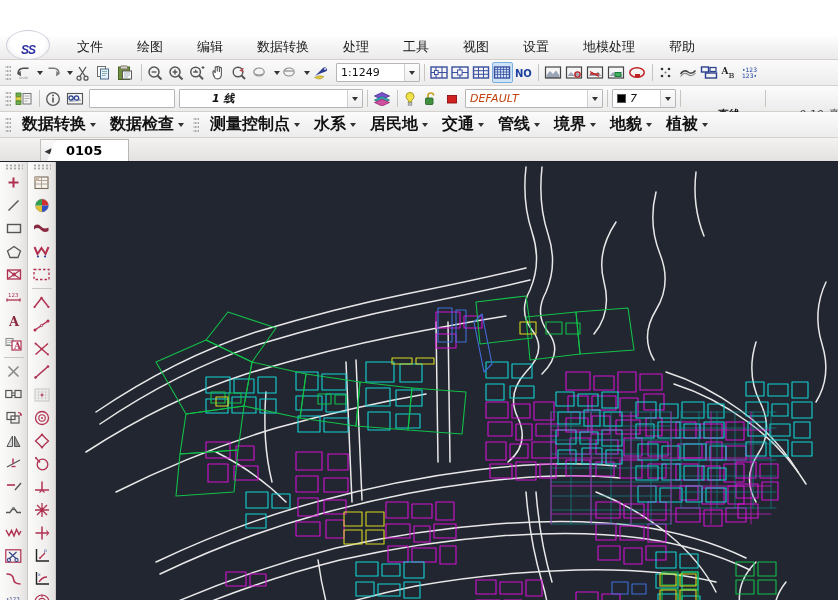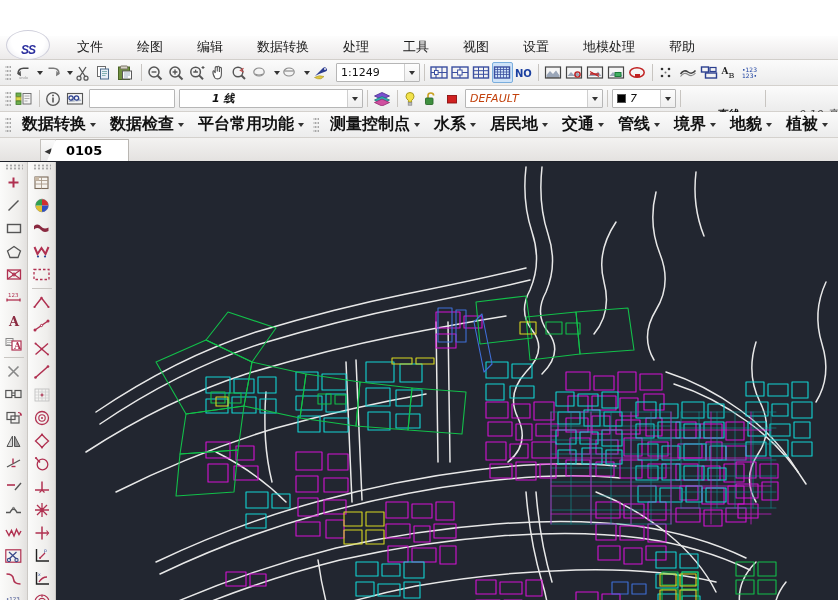--- a/index.html
+++ b/index.html
@@ -520,24 +520,20 @@
   </div>
 
   <div class="toolbar tb3">
     <div class="grip"></div>
     <div class="dbtn">
       <span>数据转换</span>
         <i></i>
     </div>
     <div class="dbtn">
       <span>数据检查</span>
-        <i></i>
-    </div>
-    <div class="dbtn">
-      <span>平台常用功能</span>
         <i></i>
     </div>
 
     <div class="grip"></div>
 
     <div class="dbtn">
       <span>测量控制点</span>
         <i></i>
     </div>
     <div class="dbtn">

